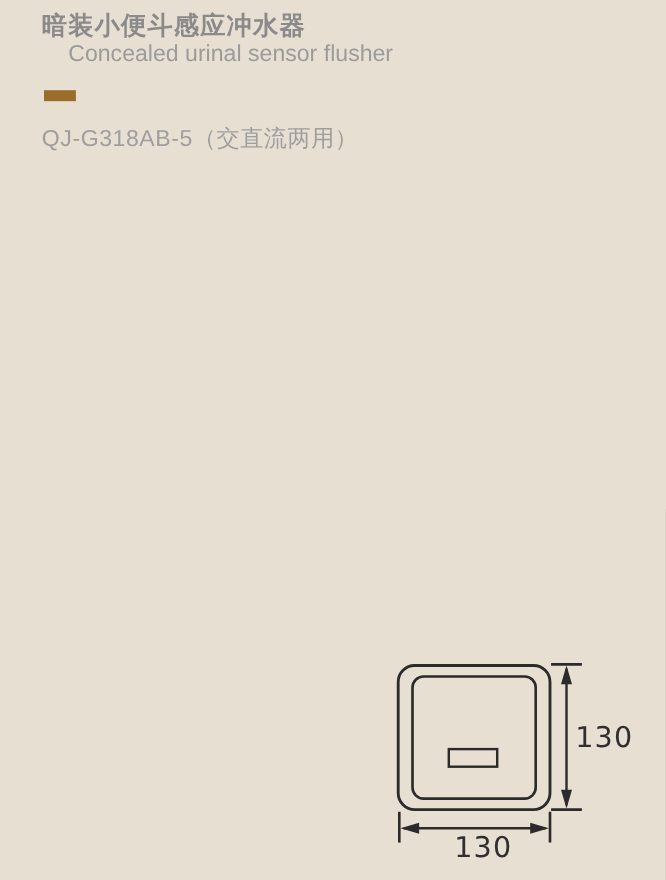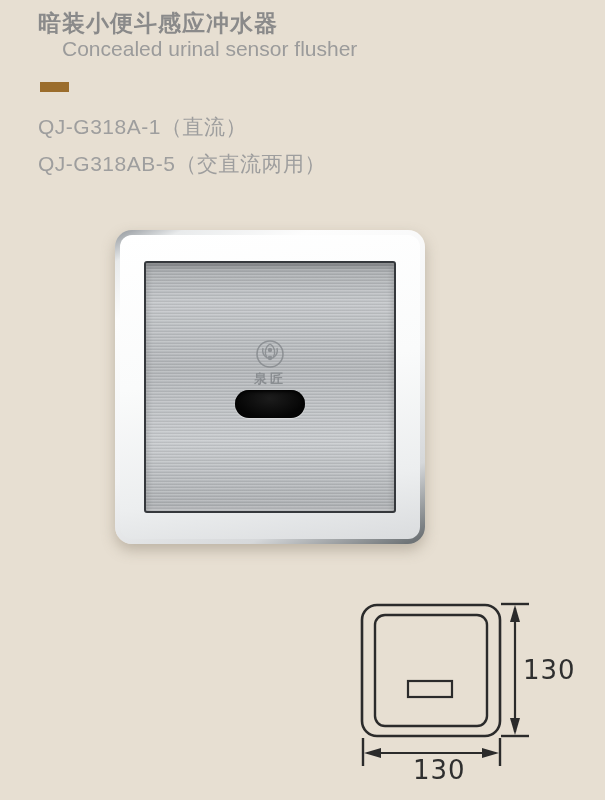--- a/index.html
+++ b/index.html
@@ -140,45 +140,23 @@
 </head>
 <body>
 
 <div class="page">
 
   <h1 class="title-zh">暗装小便斗感应冲水器</h1>
   <h2 class="title-en">Concealed urinal sensor flusher</h2>
   <div class="accent-dash"></div>
 
   <ul class="models">
-    <li>QJ-G318A-1（直流）</li>
     <li>QJ-G318AB-5（交直流两用）</li>
   </ul>
 
-  <div class="photo-outer">
-    <div class="photo-frame">
-      <div class="plate">
-
-        <div class="brand-logo">
-          <svg width="30" height="30" viewBox="0 0 30 30">
-            <circle cx="15" cy="15" r="13" fill="none" stroke="#84888c" stroke-width="1.6"></circle>
-            <path d="M15 5 C 10 8, 9 14, 12 19 C 9 17, 7 13, 8 9" fill="none" stroke="#84888c" stroke-width="1.4"></path>
-            <path d="M15 5 C 20 8, 21 14, 18 19 C 21 17, 23 13, 22 9" fill="none" stroke="#84888c" stroke-width="1.4"></path>
-            <path d="M12 19 C 14 22, 16 22, 18 19 C 17 16, 13 16, 12 19 Z" fill="#84888c"></path>
-            <circle cx="15" cy="11" r="2.2" fill="#84888c"></circle>
-          </svg>
-          <div class="brand-zh">泉匠</div>
-          <div class="brand-en">QUANJIANG</div>
-        </div>
-
-        <div class="sensor-window"></div>
-
-      </div>
-    </div>
-  </div>
 
   <svg class="dim-drawing" width="255" height="212" viewBox="0 0 255 212">
 
     <rect class="outline" x="12" y="17" width="138" height="131" rx="15" stroke-width="2.6"></rect>
     <rect class="outline" x="25" y="27" width="112" height="111" rx="10" stroke-width="2.4"></rect>
     <rect class="outline" x="58" y="93" width="44" height="16" stroke-width="2.2"></rect>
 
     <line class="dimline" x1="151" y1="16" x2="179" y2="16" stroke-width="2.4"></line>
     <line class="dimline" x1="151" y1="148" x2="179" y2="148" stroke-width="2.4"></line>
     <line class="dimline" x1="165" y1="20" x2="165" y2="144" stroke-width="2.2"></line>

